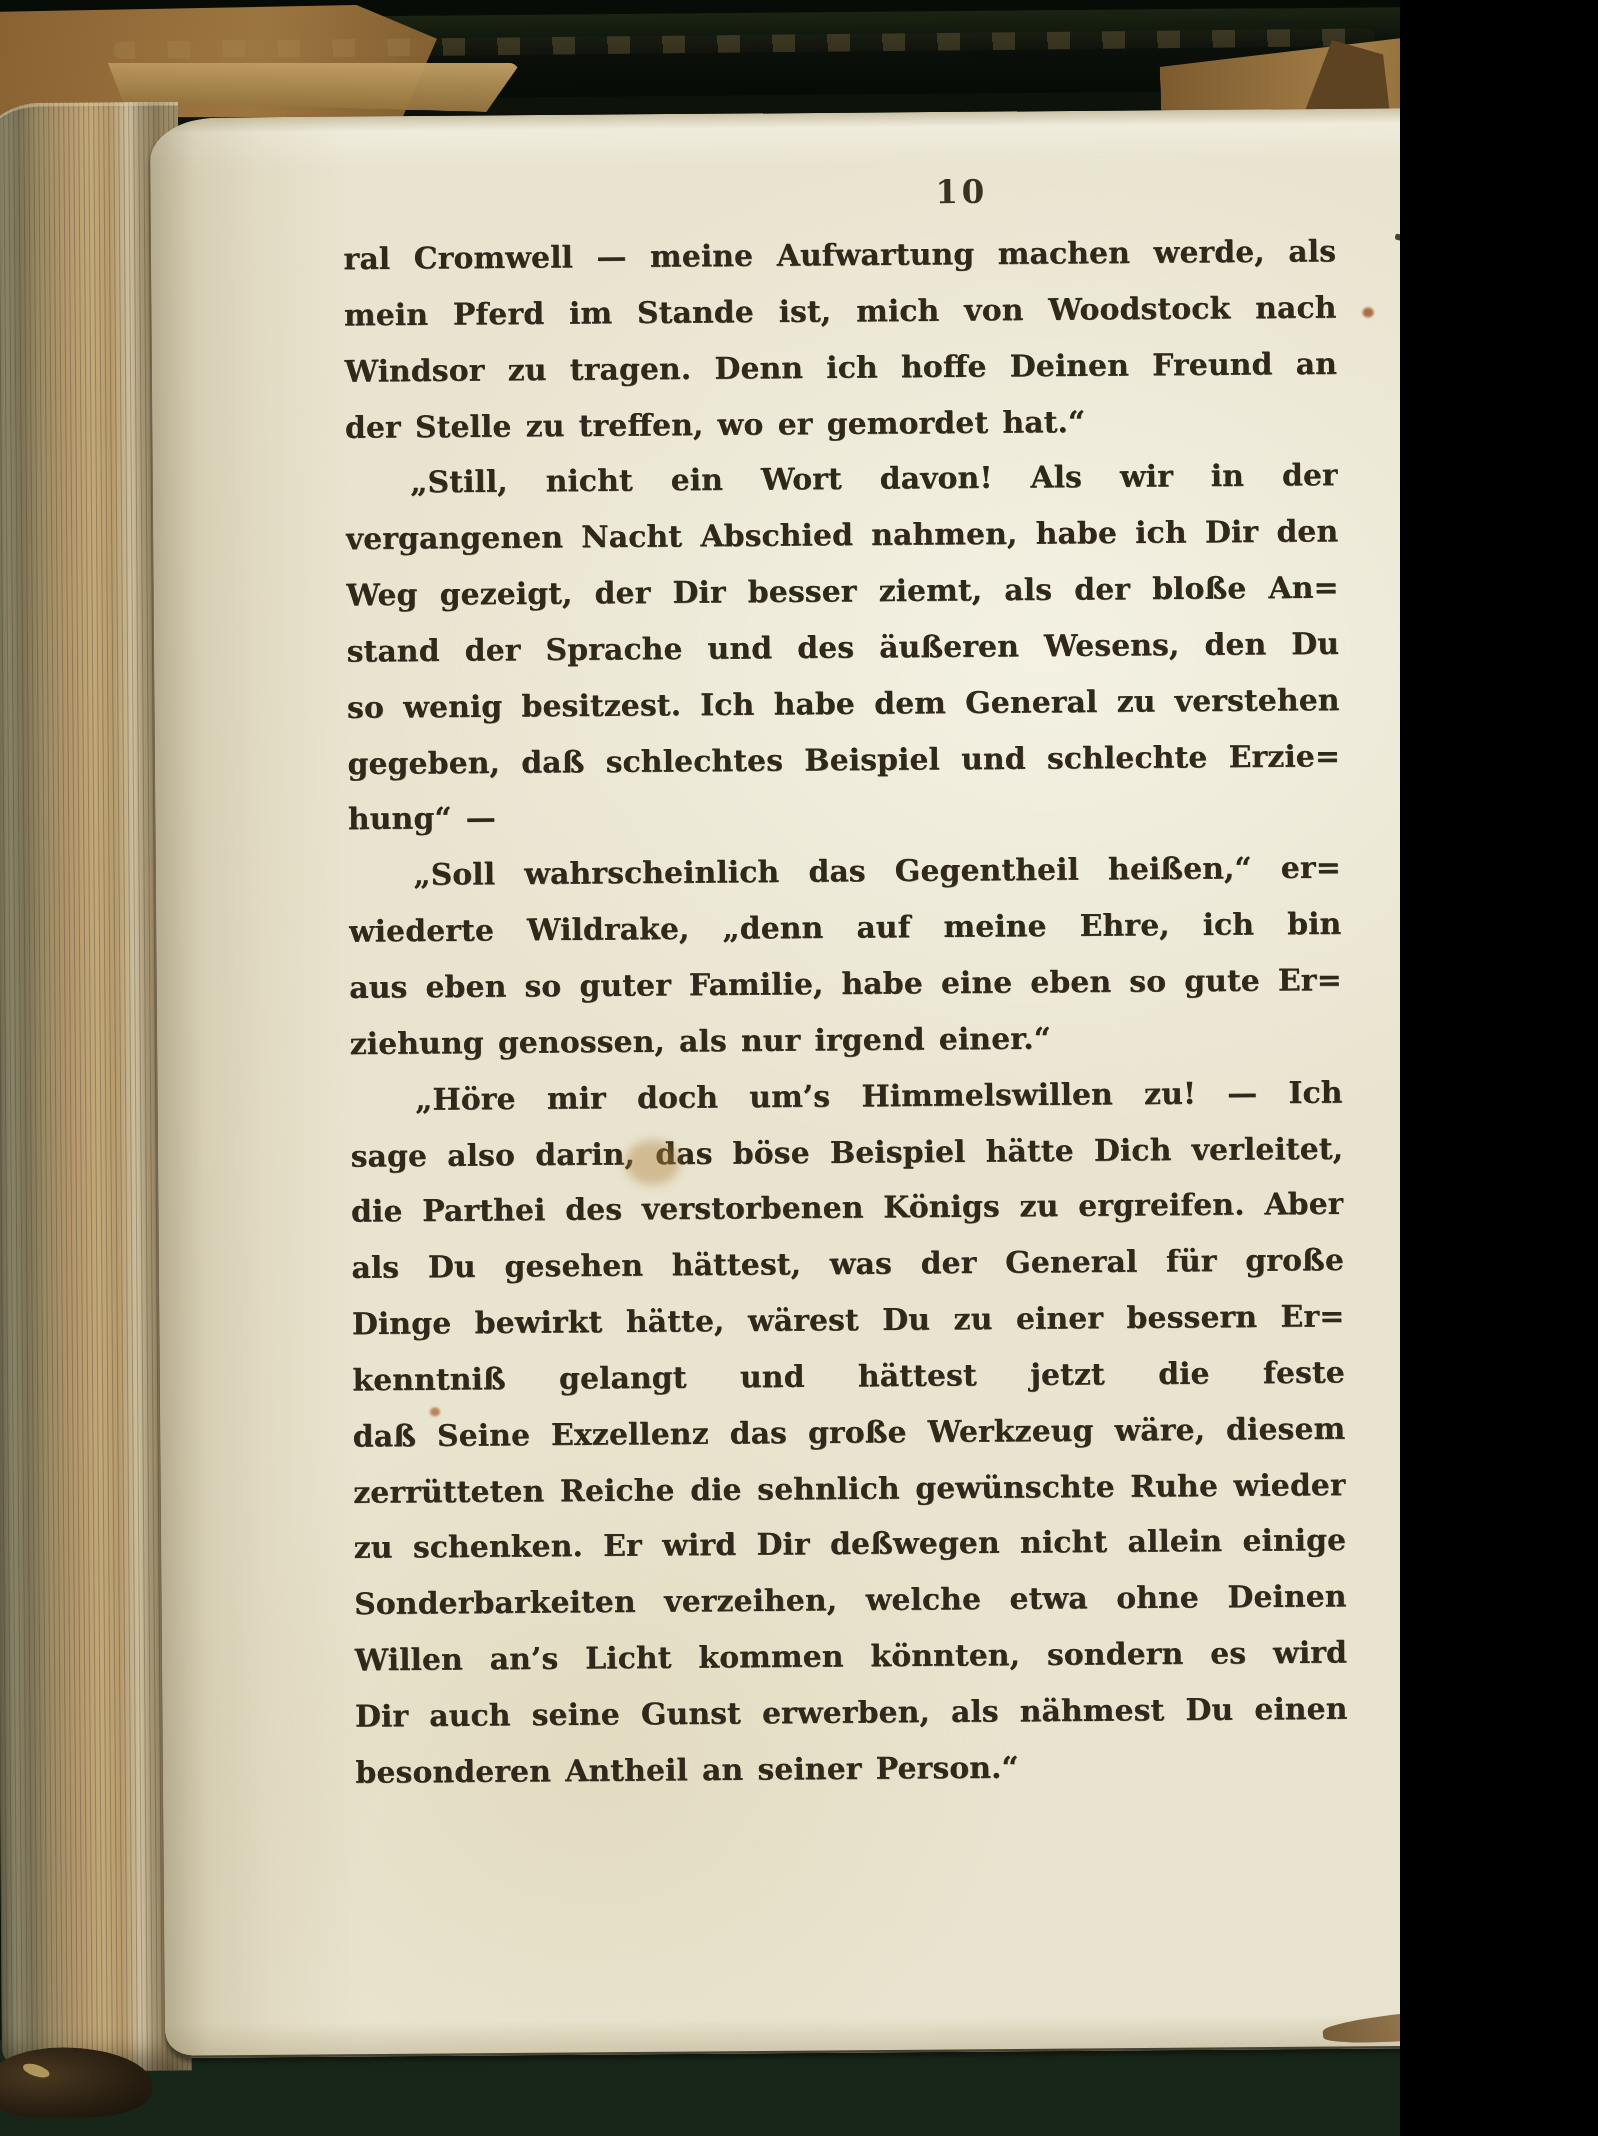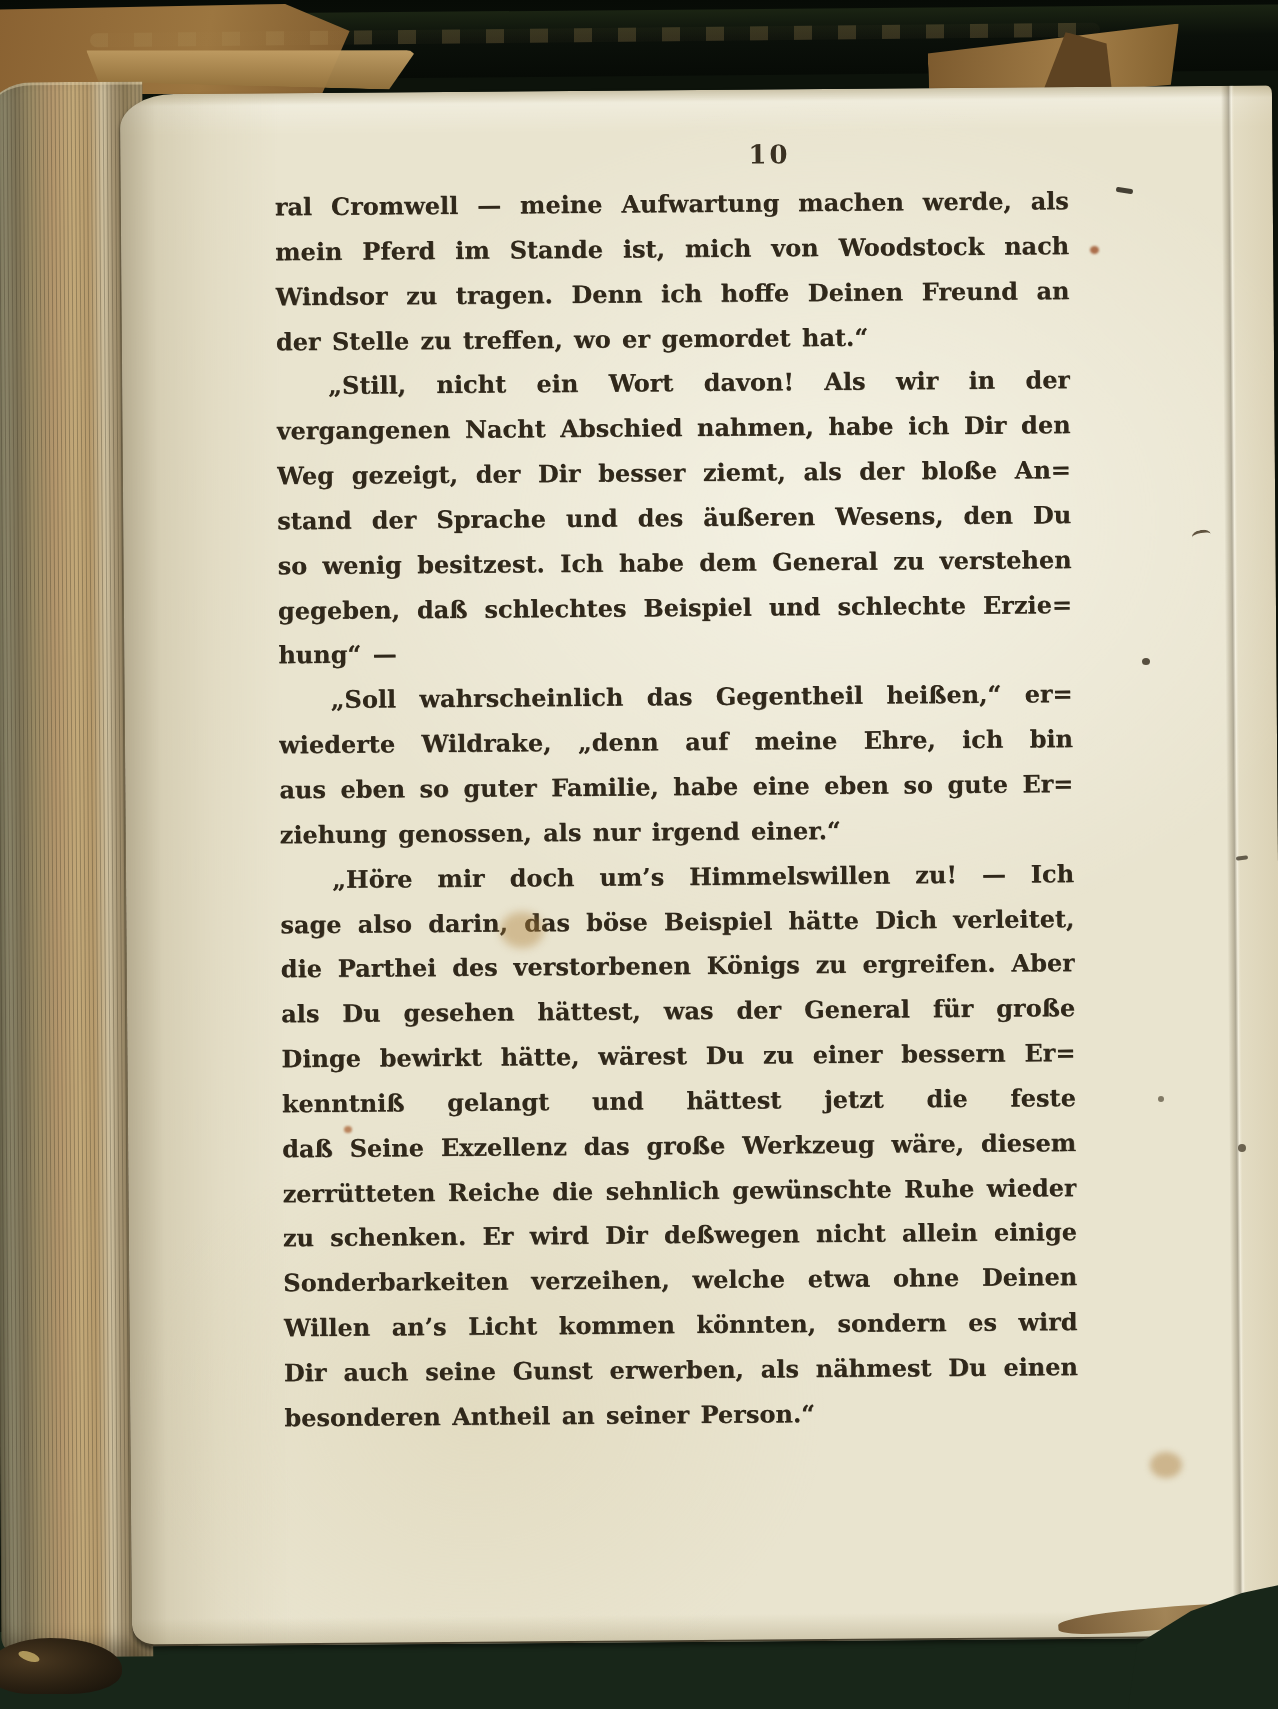--- a/index.html
+++ b/index.html
@@ -1,18 +1,18 @@
 <!DOCTYPE html>
 <html style="--cover: #0d130b; --felt_bottom: #182619; --paper: #e9e4cf; --ink: #30281b; --leather: #8a6232; --page_edges: #b59a6e;"><head>
 <meta charset="utf-8">
 <style>
   html,body{margin:0;padding:0;background:#000;}
   .scene{
     position:relative;
-    width:1278px;height:1709px;
+    width:1120px;height:1709px;
     overflow:hidden;
     background:linear-gradient(180deg,#070b06 0%,#0d130b 4%,#0d130b 100%);
     font-family:"DejaVu Serif","Liberation Serif",serif;
   }
   
   .bg-bottom{position:absolute;left:0;right:0;top:1632px;bottom:0;background:var(--felt_bottom,#182619);z-index:0;}
   .spine{position:absolute;left:-6px;top:10px;width:1290px;height:66px;z-index:1;
     background:linear-gradient(180deg,#1b2413 0%,#0b100a 45%,#070b06 100%);
     transform:rotate(-0.5deg);}
   .scuffs{position:absolute;left:90px;top:28px;width:1010px;height:14px;z-index:2;opacity:.5;border-radius:7px;

